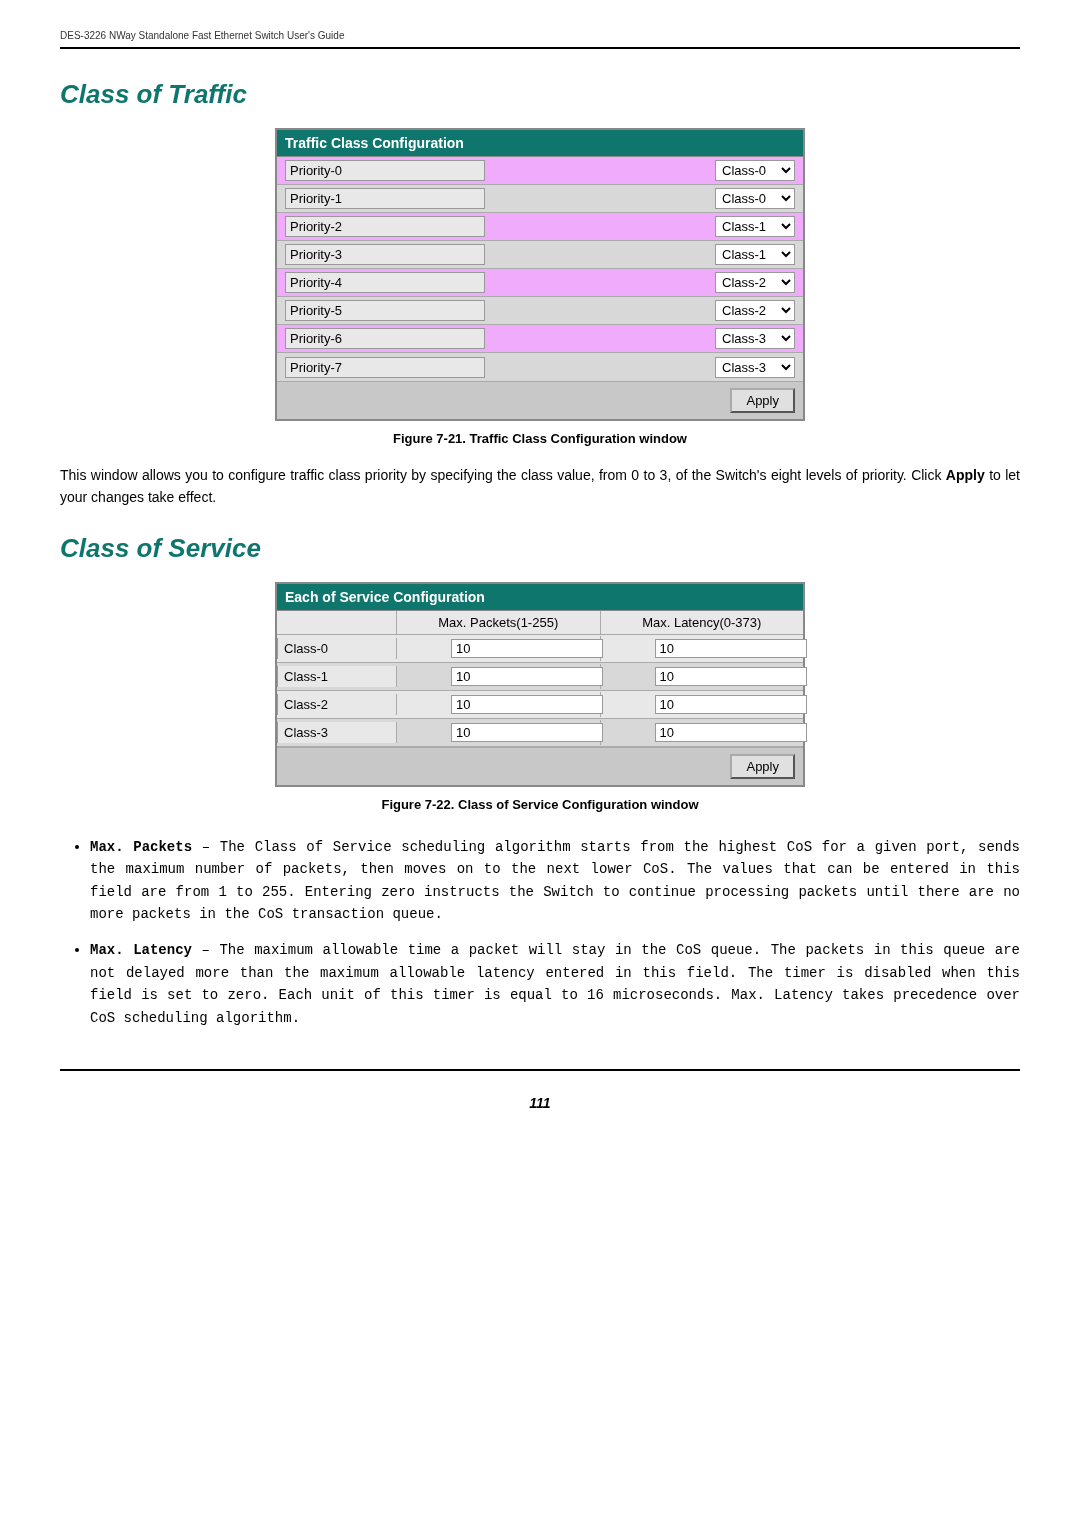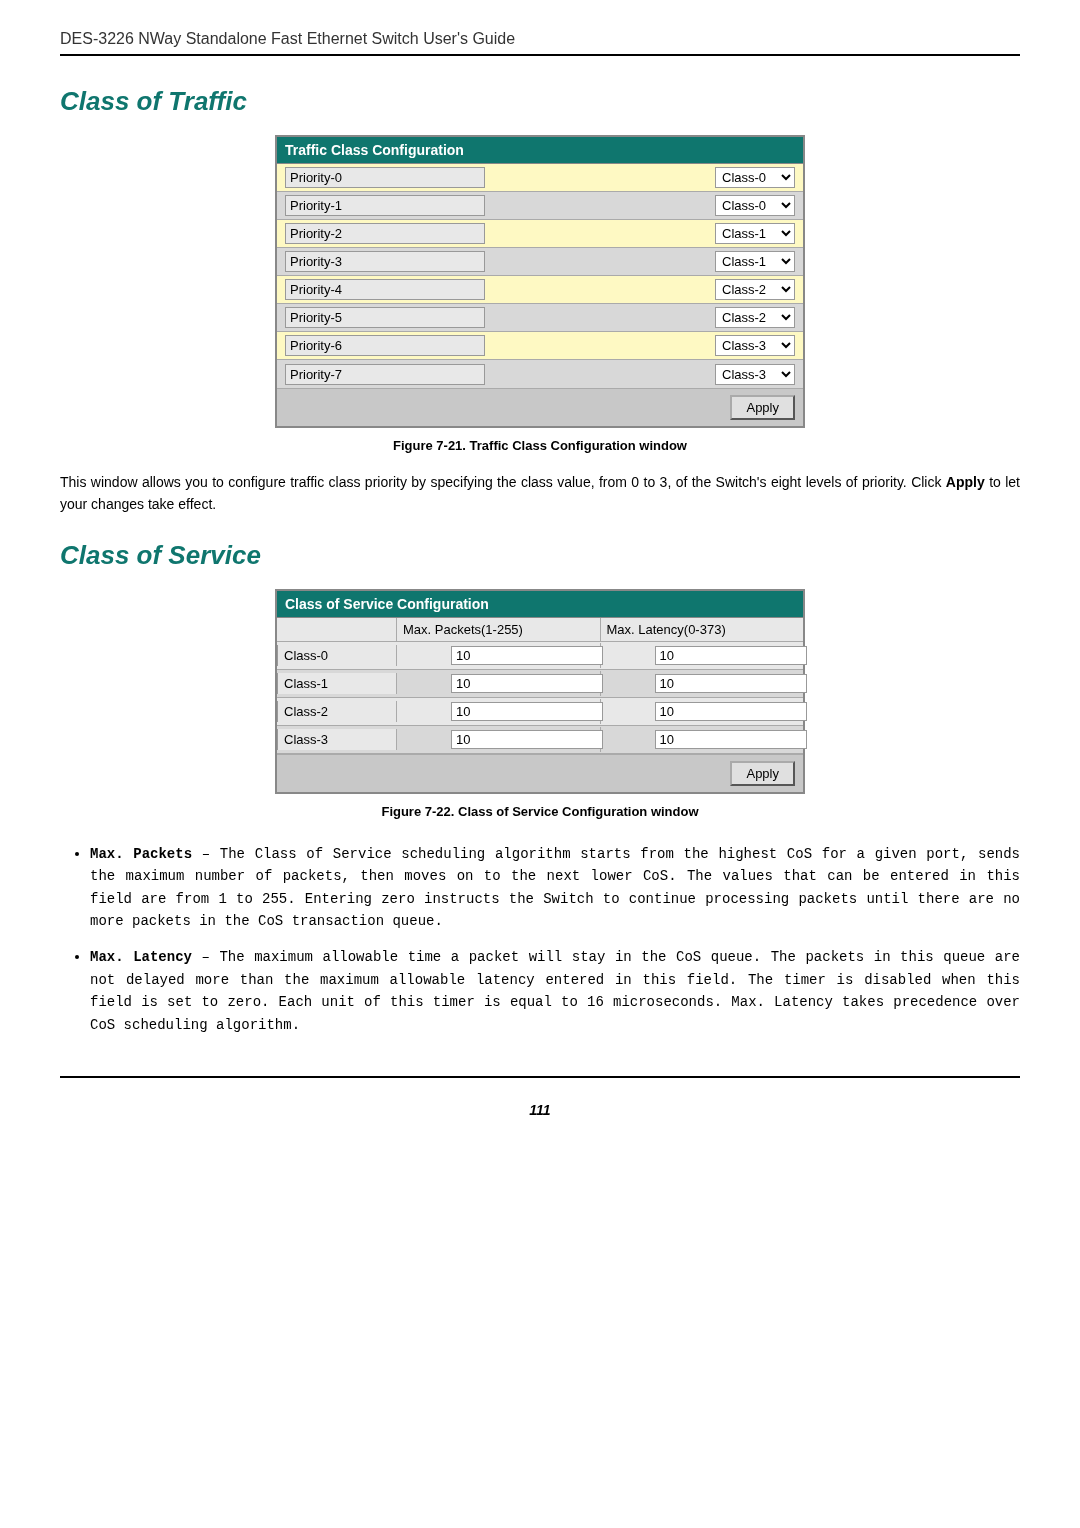--- a/index.html
+++ b/index.html
@@ -16,21 +16,21 @@
       width: 100%;
       min-height: 1528px;
       background: #fff;
       padding: 30px 60px 60px 60px;
       position: relative;
     }
     .header-bar {
       border-bottom: 2px solid #000;
       padding-bottom: 6px;
       margin-bottom: 30px;
-      font-size: 16px;
+      font-size: 10px;
       color: #333;
     }
     .section-title {
       font-family: Arial, sans-serif;
       font-size: 26px;
       font-style: italic;
       font-weight: bold;
       color: #0f766e;
       margin-bottom: 18px;
     }
@@ -46,21 +46,21 @@
       color: #fff;
       font-weight: bold;
       font-size: 14px;
       padding: 5px 8px;
       border-bottom: 1px solid #888;
     }
     .config-table-row {
       display: flex;
       align-items: center;
       border-bottom: 1px solid #aaa;
-      background: #fef9c3;
+      background: #f0abfc;
       padding: 3px 8px;
       min-height: 28px;
     }
     .config-table-row:last-child {
       border-bottom: none;
     }
     .config-table-row.alt {
       background: #d8d8d8;
     }
     .row-label {
@@ -115,20 +115,21 @@
     .cos-table-wrapper {
       margin: 0 auto 10px auto;
       width: 530px;
       border: 2px solid #888;
       background: #c8c8c8;
     }
     .cos-table-header-row {
       display: flex;
       background: #e8e8e8;
       border-bottom: 1px solid #aaa;
+      text-align: center;
     }
     .cos-col-empty {
       width: 120px;
       border-right: 1px solid #aaa;
       padding: 4px 6px;
     }
     .cos-col-header {
       flex: 1;
       padding: 4px 6px;
       font-size: 13px;
@@ -257,21 +258,21 @@
 
   <div class="figure-caption">Figure 7-21.  Traffic Class Configuration window</div>
 
   <p class="body-text">
     This window allows you to configure traffic class priority by specifying the class value, from 0 to 3, of the Switch's eight levels of priority. Click <b>Apply</b> to let your changes take effect.
   </p>
 
   <h1 class="section-title">Class of Service</h1>
 
   <div class="cos-table-wrapper">
-    <div class="config-table-header">Class of Service Configuration</div>
+    <div class="config-table-header">Each of Service Configuration</div>
     <div class="cos-table-header-row">
       <div class="cos-col-empty"></div>
       <div class="cos-col-header">Max. Packets(1-255)</div>
       <div class="cos-col-header">Max. Latency(0-373)</div>
     </div>
 
     <div id="cos-rows-container">
         <div class="cos-data-row">
           <div class="cos-row-label">Class-0</div>
           <div class="cos-cell"><input type="text" class="cos-input" value="10" style=""></div>

